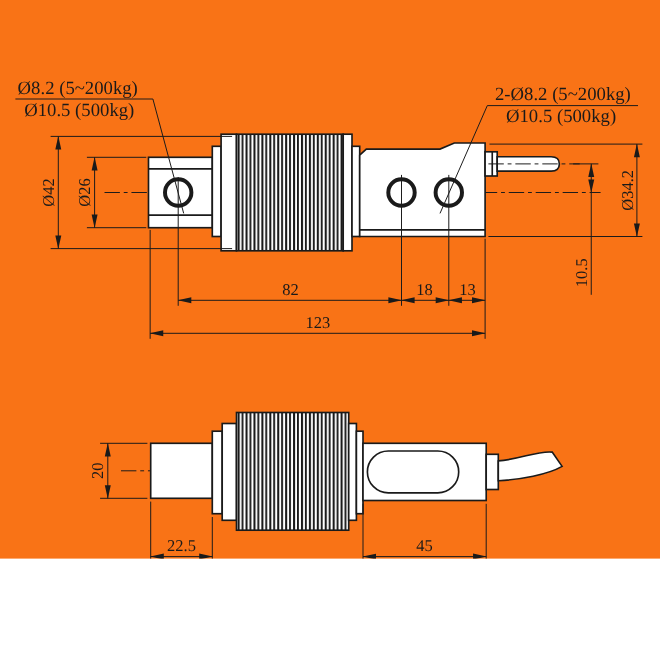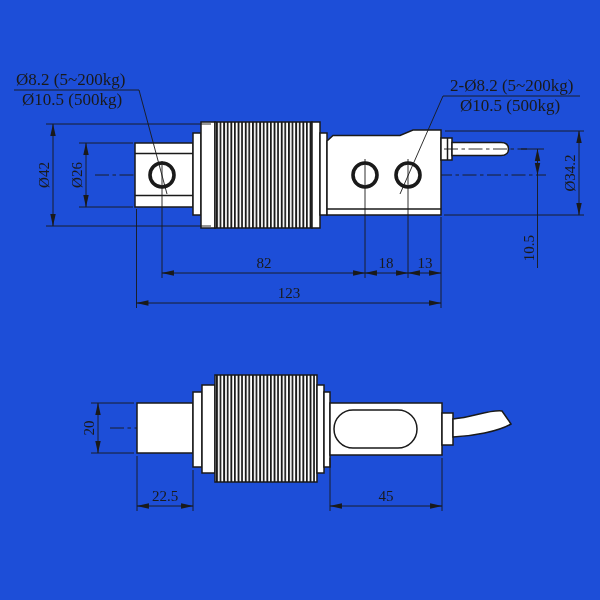--- a/index.html
+++ b/index.html
@@ -1,16 +1,16 @@
 <!DOCTYPE html>
 <html><head>
 <meta charset="utf-8">
 <style>
   html,body{margin:0;padding:0;background:#ffffff;}
-  .stage{position:relative;width:600px;height:600px;background:#1d4ed8;overflow:hidden;}
+  .stage{position:relative;width:600px;height:508px;background:#f97316;overflow:hidden;}
   .ol{fill:#fff;stroke:#1a1a1a;stroke-width:1.5;}
   .oln{fill:none;stroke:#1a1a1a;stroke-width:1.5;}
   .thin{fill:none;stroke:#1a1a1a;stroke-width:0.9;}
   .cl{fill:none;stroke:#1a1a1a;stroke-width:0.9;stroke-dasharray:14 3.5 3.5 3.5;}
   .hole{fill:#fff;stroke:#1a1a1a;stroke-width:3.6;}
   .lbl{font-family:"Liberation Serif",serif;font-size:17px;fill:#1a1a1a;}
   .dim{font-family:"Liberation Serif",serif;font-size:15px;fill:#1a1a1a;}
   .mid{text-anchor:middle;}
 </style>
 </head>

